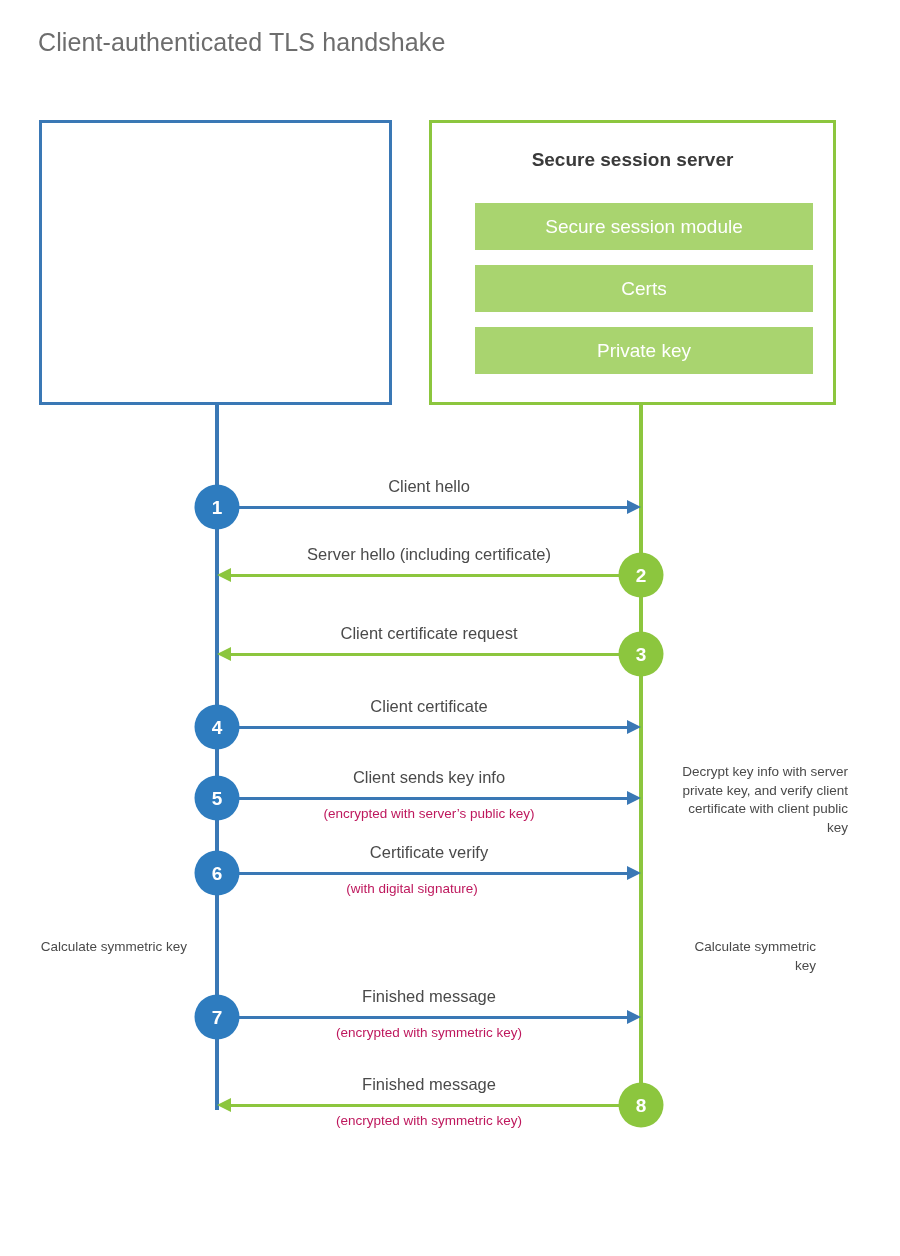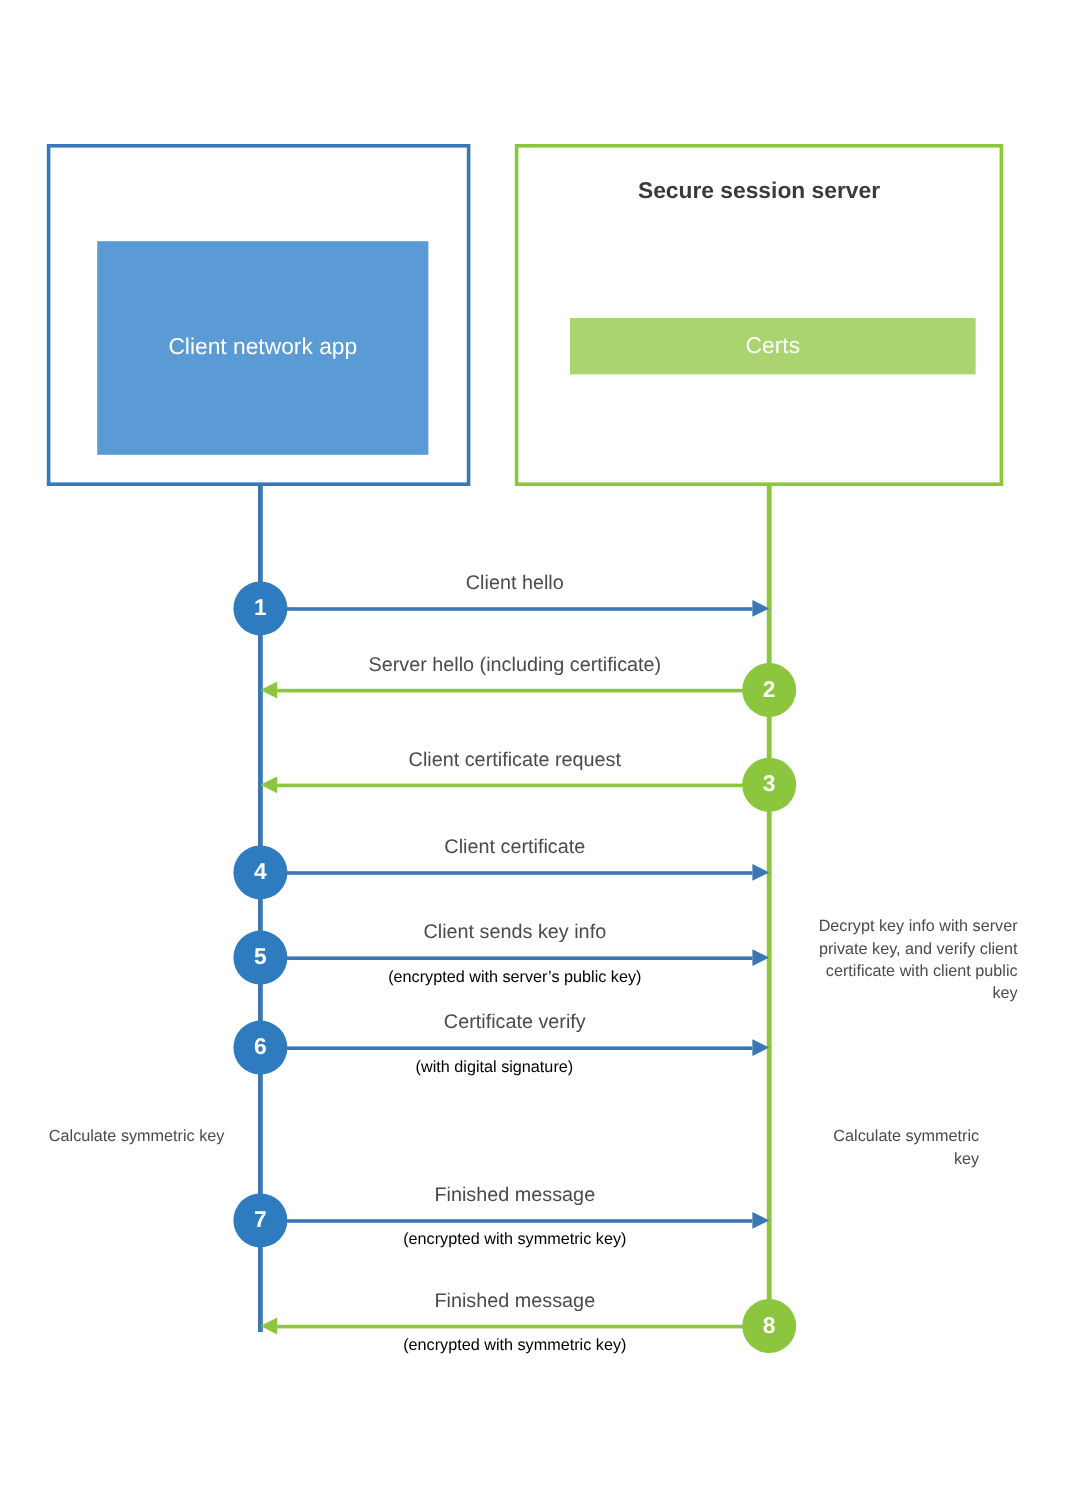--- a/index.html
+++ b/index.html
@@ -101,21 +101,21 @@
     font-size:16.5px;
     color:#4a4a4a;
     white-space:nowrap;
     transform:translateX(-50%);
     top:-30px;
   }
   .msg-sub{
     position:absolute;
     text-align:center;
     font-size:13.5px;
-    color:#000000;
+    color:#be185d;
     white-space:nowrap;
     transform:translateX(-50%);
     top:8px;
   }
 
   
   .step-circle{
     position:absolute;
     width:45px;height:45px;
     border-radius:50%;
@@ -136,31 +136,35 @@
     color:#4a4a4a;
   }
   .side-note.right-al{text-align:right;}
   .side-note.left-al{text-align:right;}
 </style>
 </head>
 <body>
 
 <div id="stage">
 
+  <div class="title">Client-authenticated TLS handshake</div>
 
   <div class="party-box client">
-    <div class="client-app">
-      <span>Client network app</span>
-    </div>
   </div>
 
   <div class="party-box server">
     <div class="party-title">Secure session server</div>
+    <div class="srv-block b0">
+      <span>Secure session module</span>
+    </div>
     <div class="srv-block b1">
       <span>Certs</span>
+    </div>
+    <div class="srv-block b2">
+      <span>Private key</span>
     </div>
   </div>
 
   <div class="lifeline client"></div>
   <div class="lifeline server"></div>
 
   <div class="msg" style="left:0;top:507px;">
     <div class="msg-label" style="left:429px;">Client hello</div>
     <div class="arrow-line" style="left:217px;width:410px;background:#3a78b5;"></div>
     <div class="arrow-head right" style="left:627px;color:#3a78b5;"></div>

